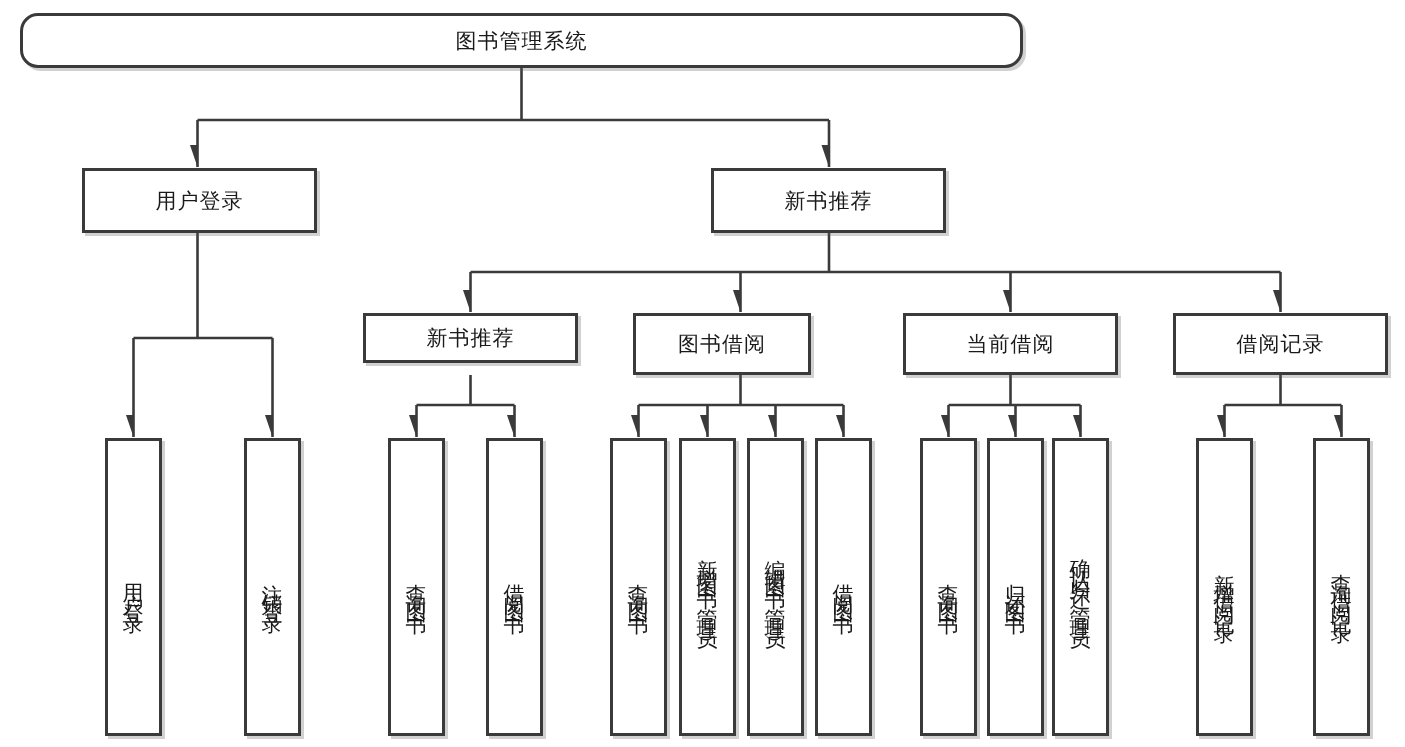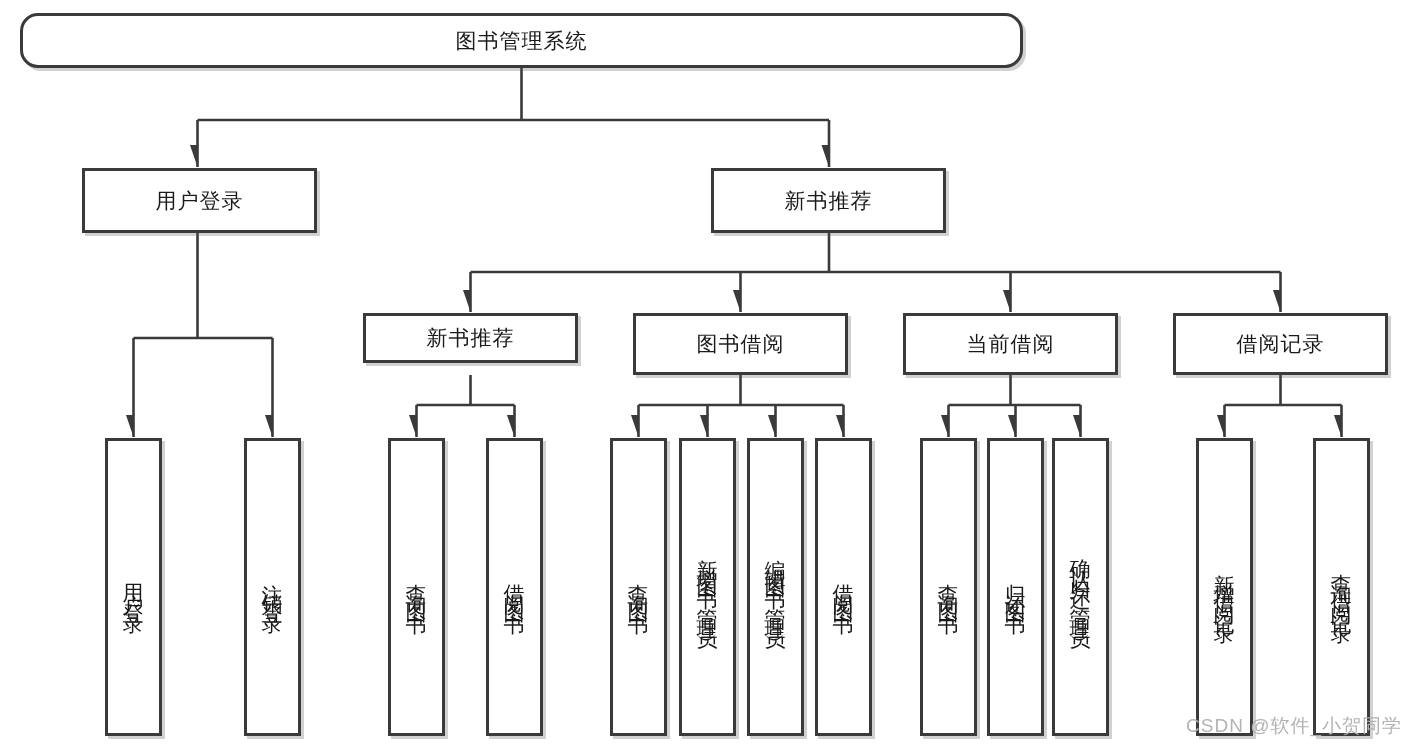--- a/index.html
+++ b/index.html
@@ -111,21 +111,21 @@
   <div class="node" style="left:82px;top:168px;width:235px;height:65px;">
     <span>用户登录</span>
   </div>
   <div class="node" style="left:711px;top:168px;width:235px;height:65px;">
     <span>新书推荐</span>
   </div>
 
   <div class="node" style="left:363px;top:313px;width:215px;height:50px;">
     <span>新书推荐</span>
   </div>
-  <div class="node" style="left:633px;top:313px;width:215px;height:62px;">
+  <div class="node" style="left:633px;top:313px;width:178px;height:62px;">
     <span>图书借阅</span>
   </div>
   <div class="node" style="left:1173px;top:313px;width:215px;height:62px;">
     <span>借阅记录</span>
   </div>
   <div class="node" style="left:903px;top:313px;width:215px;height:62px;">
     <span>当前借阅</span>
   </div>
 
   <div class="node leaf" style="left:105px;top:438px;width:57px;height:298px;">
@@ -165,15 +165,14 @@
     <span>确认归还（管理员）</span>
   </div>
 
   <div class="node leaf" style="left:1196px;top:438px;width:57px;height:298px;">
     <span>新增借阅记录</span>
   </div>
   <div class="node leaf" style="left:1313px;top:438px;width:57px;height:298px;">
     <span>查询借阅记录</span>
   </div>
 
-  <div class="watermark">CSDN @软件_小贺同学</div>
 
 </div>
 
 </body></html>

